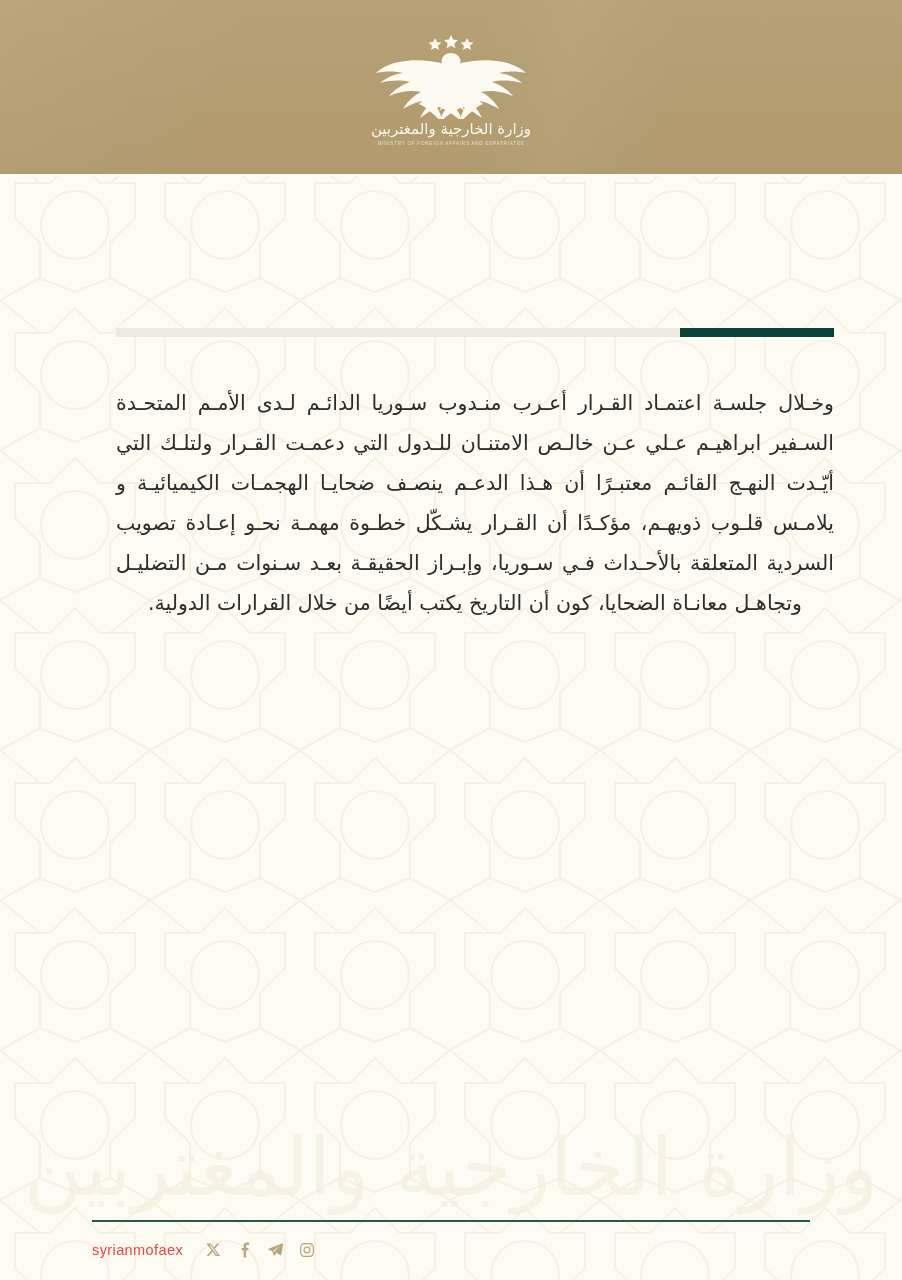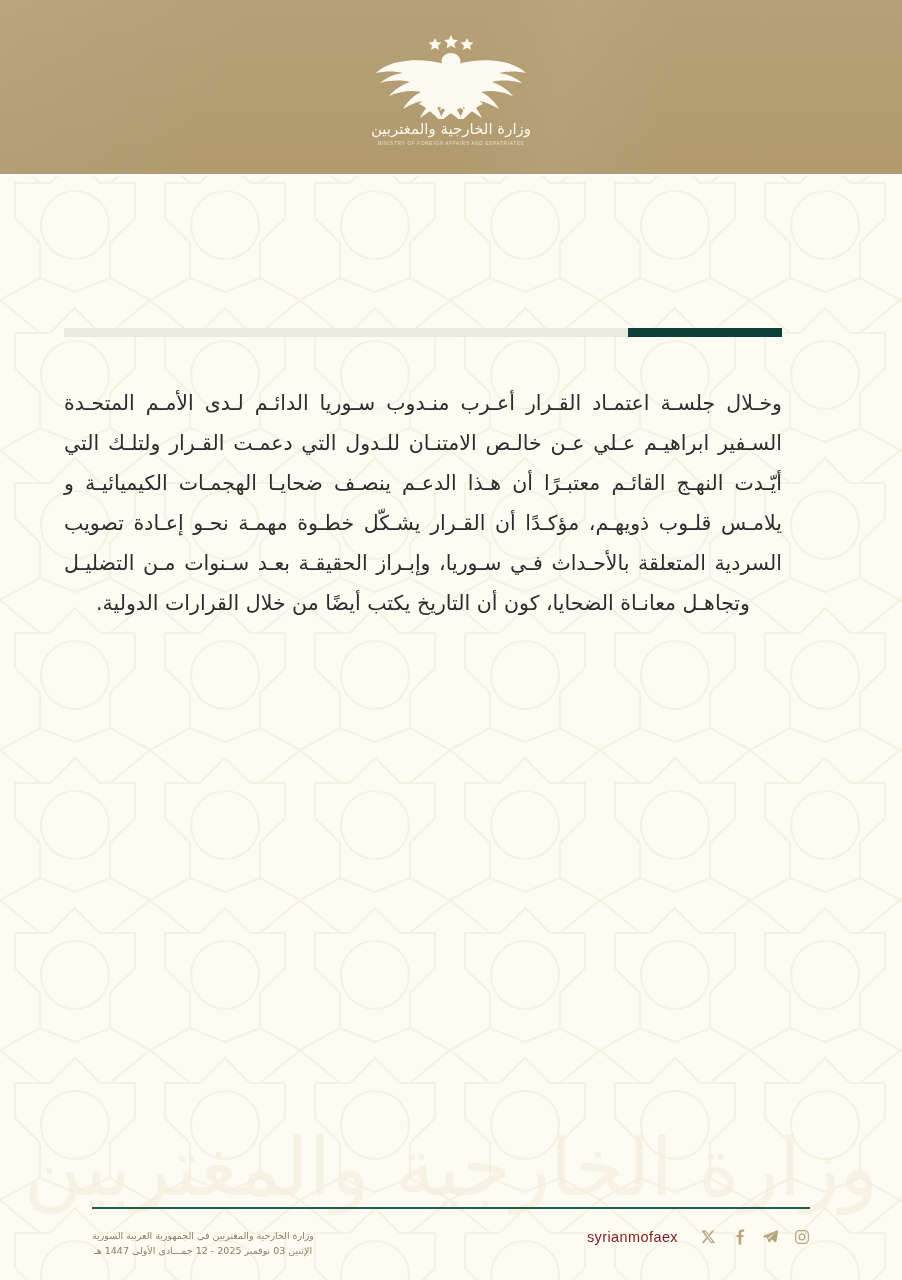--- a/index.html
+++ b/index.html
@@ -78,21 +78,21 @@
     color: #f2ead8;
     opacity: 0.85;
     font-family: "Liberation Sans", sans-serif;
     white-space: nowrap;
   }
 
   
   .content {
     position: relative;
     z-index: 2;
-    padding: 0 120px;
+    padding: 0 68px;
   }
 
   .progress-wrap {
     margin-top: 152px;
     height: 9px;
     width: 718px;
     background: #eceade;
     display: flex;
     justify-content: flex-start;   
     border-radius: 0;
@@ -193,21 +193,21 @@
     display: inline-flex;
     align-items: center;
     justify-content: center;
     width: 17px;
     height: 17px;
     color: #b6a47c;
   }
 
   .handle {
     font-size: 14.5px;
-    color: #7f1d1d;
+    color: #ef4444;
     letter-spacing: 0.4px;
     font-family: "Liberation Sans", sans-serif;
     direction: ltr;
     margin-right: 8px;
   }
 </style>
 </head>
 <body>
 
 <div class="card">
@@ -270,24 +270,20 @@
 
   </div>
 
   <div class="watermark">وزارة الخارجية والمغتربين</div>
 
   <div class="footer">
     <div class="footer-rule" style="background: rgb(22, 75, 65);"></div>
 
     <div class="footer-row">
 
-      <div class="footer-right">
-        <div>وزارة الخارجية والمغتربين في الجمهورية العربية السورية</div>
-        <div>الإثنين 03 نوفمبر 2025 - 12 جمـــادى الأولى 1447 هـ</div>
-      </div>
 
       <div class="footer-left">
         <div class="social-icons">
 
           <span class="social-icon">
             <svg width="16" height="16" viewBox="0 0 24 24" fill="none" stroke="currentColor" stroke-width="1.8" aria-hidden="true">
               <rect x="2.5" y="2.5" width="19" height="19" rx="5.5"></rect>
               <circle cx="12" cy="12" r="4.4"></circle>
               <circle cx="17.6" cy="6.5" r="1.15" fill="currentColor" stroke="none"></circle>
             </svg>

